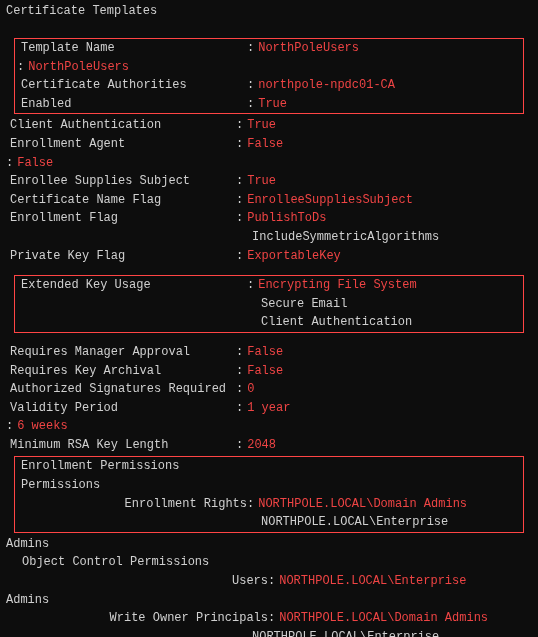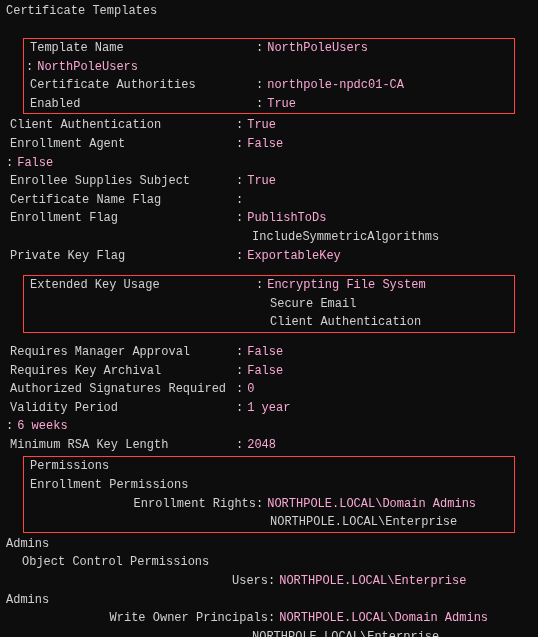--- a/index.html
+++ b/index.html
@@ -31,40 +31,40 @@
     .field-name {
       color: #d0d0d0;
       min-width: 230px;
       padding-left: 4px;
     }
     .field-sep {
       color: #d0d0d0;
       padding-right: 4px;
     }
     .field-value {
-      color: #f9a8d4;
+      color: #ef4444;
     }
     .field-value-extra {
       padding-left: 246px;
       line-height: 1.55;
       color: #d0d0d0;
     }
     .indent1 {
       padding-left: 16px;
     }
     .indent2 {
       padding-left: 32px;
       text-align: right;
     }
     .blank-line {
       height: 8px;
     }
     .highlight-box {
       border: 1px solid #ff4444;
-      margin: 2px 17px;
+      margin: 2px 8px;
     }
     .highlight-box .field-row {
       padding: 0 2px;
     }
   </style>
 </head>
 <body>
 
 <div class="container">
 
@@ -107,20 +107,21 @@
     <span class="field-value">False</span>
   </div>
   <div class="field-row">
     <span class="field-name">Enrollee Supplies Subject</span>
     <span class="field-sep">: </span>
     <span class="field-value">True</span>
   </div>
   <div class="field-row">
     <span class="field-name">Certificate Name Flag</span>
     <span class="field-sep">: </span>
+    <span class="field-value">EnrolleeSuppliesSubject</span>
   </div>
   <div class="field-row">
     <span class="field-name">Enrollment Flag</span>
     <span class="field-sep">: </span>
     <span class="field-value">PublishToDs</span>
   </div>
   <div class="field-value-extra">IncludeSymmetricAlgorithms</div>
   <div class="field-row">
     <span class="field-name">Private Key Flag</span>
     <span class="field-sep">: </span>
@@ -165,26 +166,26 @@
     <span class="field-sep">: </span>
     <span class="field-value">6 weeks</span>
   </div>
   <div class="field-row">
     <span class="field-name">Minimum RSA Key Length</span>
     <span class="field-sep">: </span>
     <span class="field-value">2048</span>
   </div>
 
   <div class="highlight-box">
-    <div class="field-row">
-      <span class="field-name">Permissions</span>
-    </div>
     <div class="field-row indent1">
       <span class="field-name">Enrollment Permissions</span>
     </div>
+    <div class="field-row">
+      <span class="field-name">Permissions</span>
+    </div>
     <div class="field-row indent2">
       <span class="field-name">Enrollment Rights</span>
       <span class="field-sep">: </span>
       <span class="field-value">NORTHPOLE.LOCAL\Domain Admins</span>
     </div>
     <div style="padding-left: 246px; line-height:1.55;">NORTHPOLE.LOCAL\Enterprise</div>
   </div>
 
   <div class="field-row">
     <span>Admins</span>

